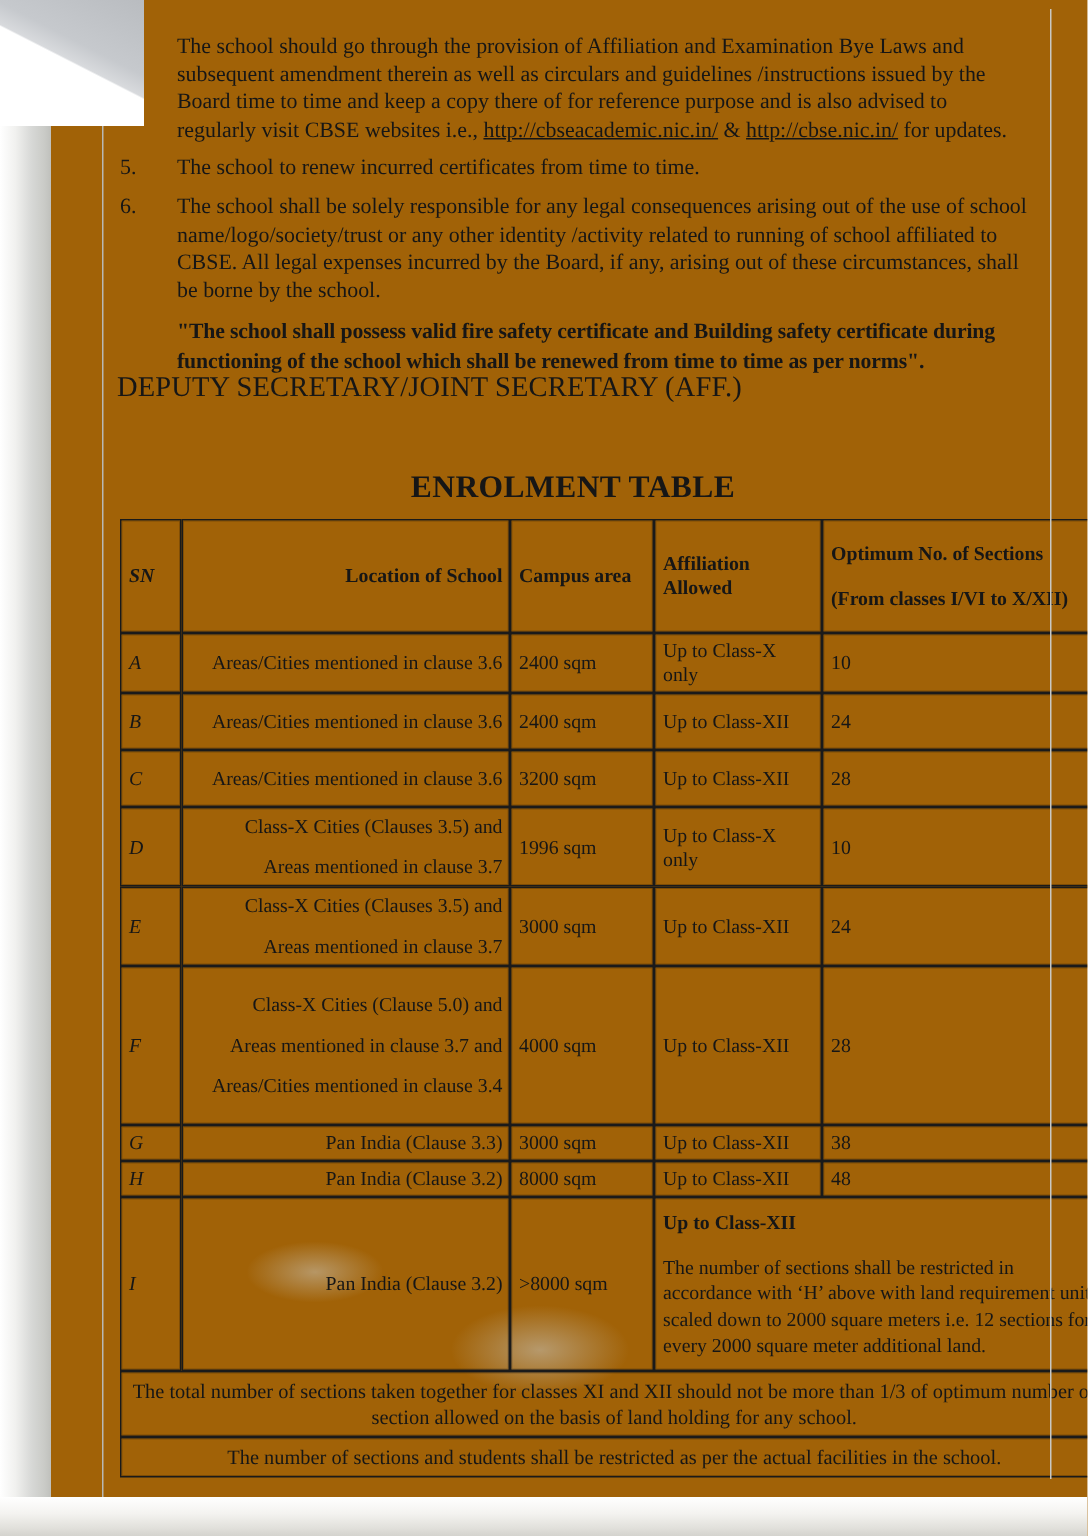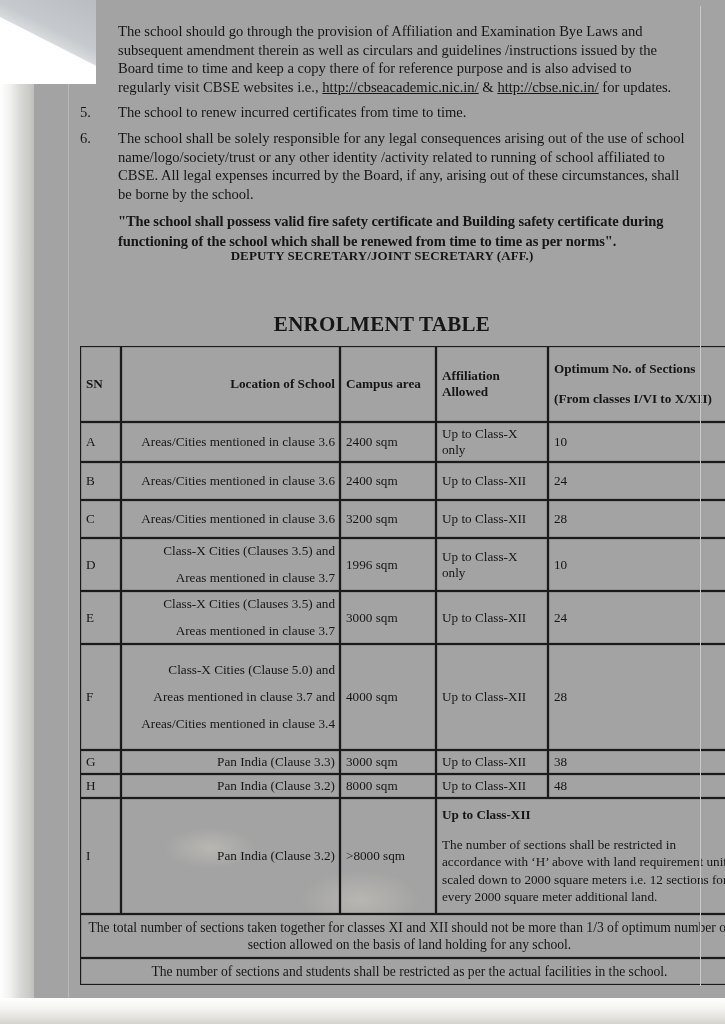--- a/index.html
+++ b/index.html
@@ -6,21 +6,21 @@
   html, body {
     margin: 0;
     padding: 0;
     background: #ffffff;
   }
   .page {
     position: relative;
     width: 725px;
     height: 1024px;
     overflow: hidden;
-    background: #a3a3a3;
+    background: #a16207;
     font-family: "Liberation Serif", "DejaVu Serif", serif;
     color: #161616;
   }
 
   
   .scan-corner {
     position: absolute;
     top: 0; left: 0;
     width: 96px; height: 84px;
     background: linear-gradient(207deg, #b9bcc0 0%, #c6c9cd 38%, #d8dadd 49%, #ffffff 50%, #ffffff 100%);
@@ -121,23 +121,23 @@
     font-size: 14.5px;
     line-height: 19.5px;
     letter-spacing: -0.1px;
   }
 
   .signature {
     position: absolute;
     left: 78px;
     top: 248px;
     width: 608px;
-    text-align: center;
-    font-weight: bold;
-    font-size: 13px;
+    text-align: left;
+    font-weight: normal;
+    font-size: 19px;
     letter-spacing: 0.1px;
   }
 
   .table-title {
     position: absolute;
     left: 78px;
     top: 312px;
     width: 608px;
     text-align: center;
     font-weight: bold;
@@ -157,21 +157,21 @@
     font-size: 13.2px;
     line-height: 16px;
   }
   table.enrolment td {
     border: 1.4px solid #1a1a1a;
     padding: 3px 4px 3px 5px;
     vertical-align: middle;
     background: transparent;
     box-shadow: inset 0 0 0 0.6px rgba(0,0,0,0.22);
   }
-  td.c-sn      { width: 30px;  vertical-align: middle; }
+  td.c-sn      { width: 30px;  vertical-align: middle; font-style: italic; }
   td.c-loc     { width: 208px; text-align: right; }
   td.c-area    { width: 85px;  }
   td.c-aff     { width: 101px; vertical-align: middle; }
   td.c-opt     { width: 180px; vertical-align: middle; }
 
   thead td { font-weight: bold; vertical-align: middle; }
   td.head-opt { vertical-align: top; padding-top: 2px; }
   td.head-opt .l2 { display: block; margin-top: 14px; }
 
   td.v-top   { vertical-align: top; }

